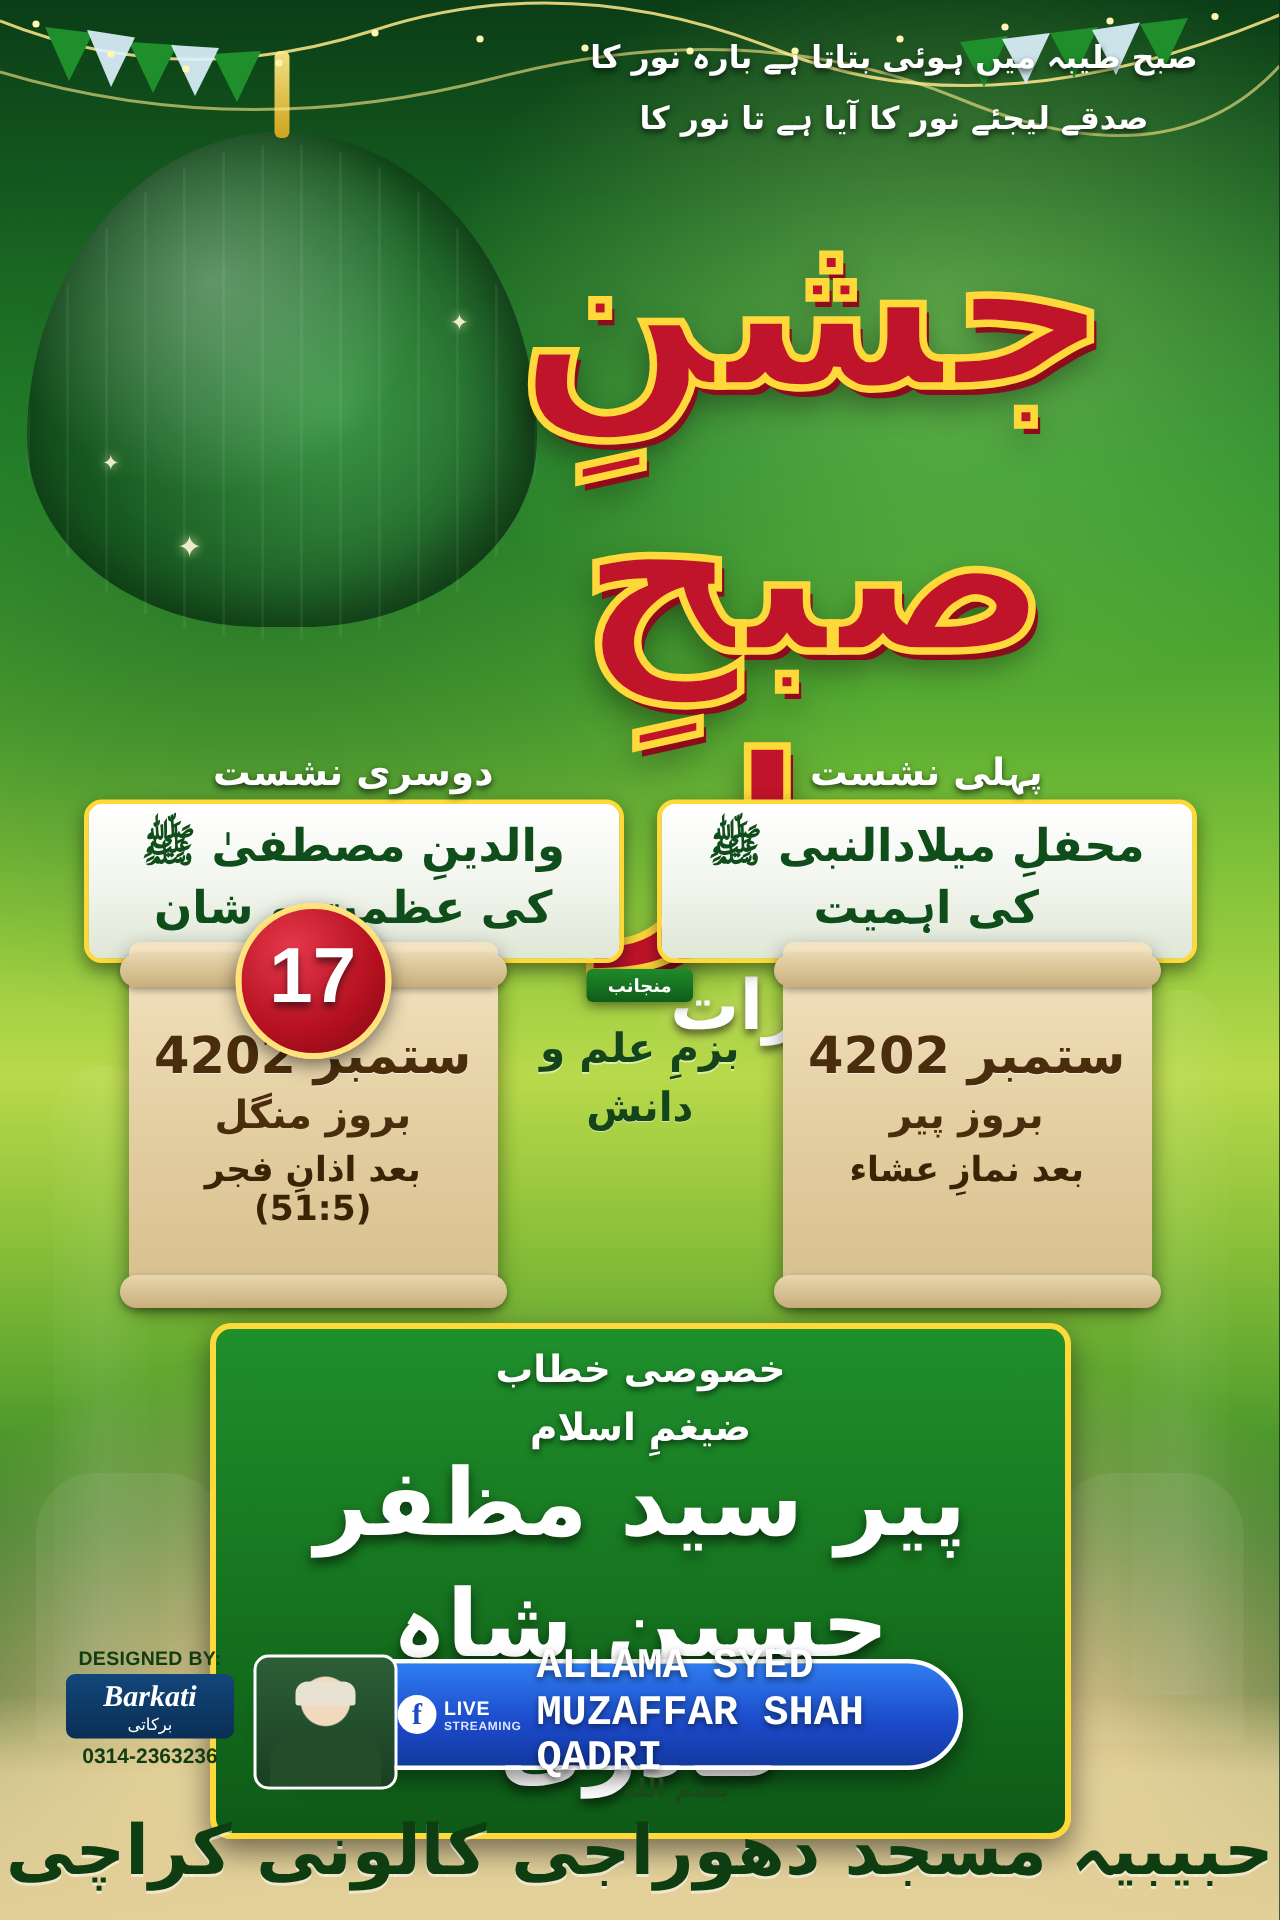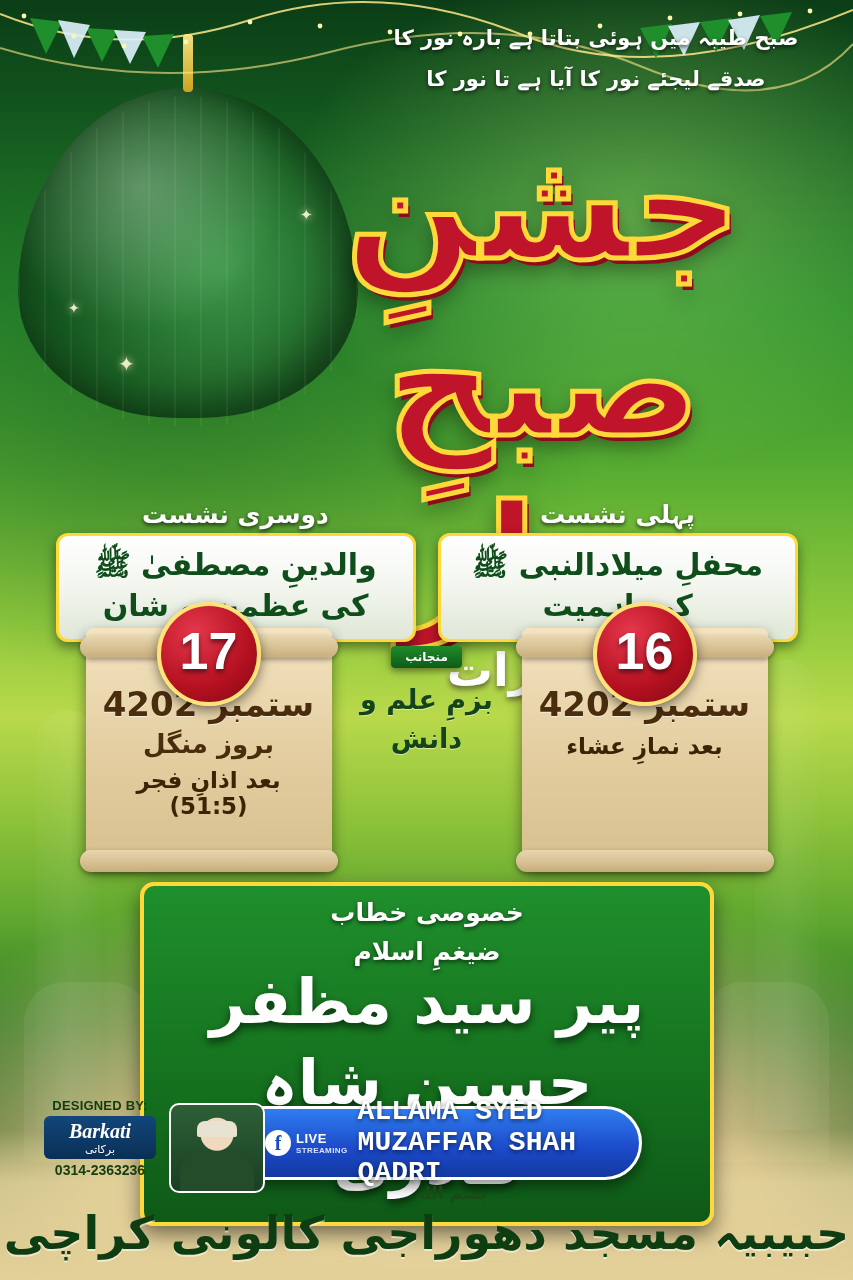--- a/index.html
+++ b/index.html
@@ -547,22 +547,22 @@
       <div class="session-box urdu">محفلِ میلادالنبی ﷺ کی اہمیت</div>
     </div>
     <div class="session">
       <div class="session-label urdu">دوسری نشست</div>
       <div class="session-box urdu">والدینِ مصطفیٰ ﷺ کی عظمت و شان</div>
     </div>
   </div>
 
   <div class="dates">
     <div class="scroll-card">
-      <div class="badge">16</div>
       <div class="date-month urdu">ستمبر 2024</div>
+      <div class="date-day urdu">بروز پیر</div>
       <div class="date-time urdu">بعد نمازِ عشاء</div>
     </div>
 
     <div class="mid-column">
       <div class="mid-flag urdu">منجانب</div>
       <div class="mid-text urdu">بزمِ علم و دانش</div>
     </div>
 
     <div class="scroll-card">
       <div class="badge">17</div>

